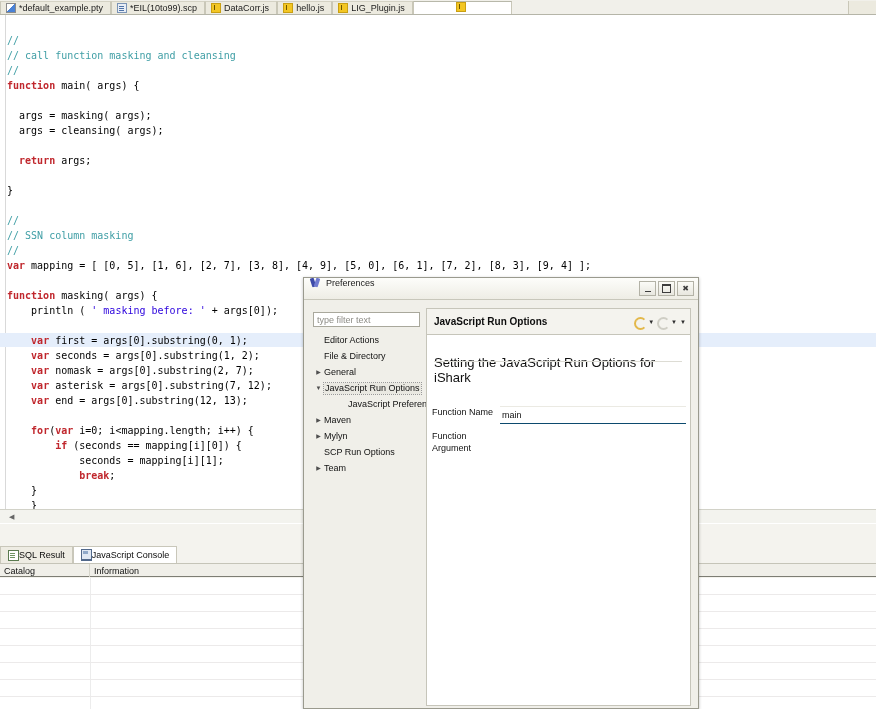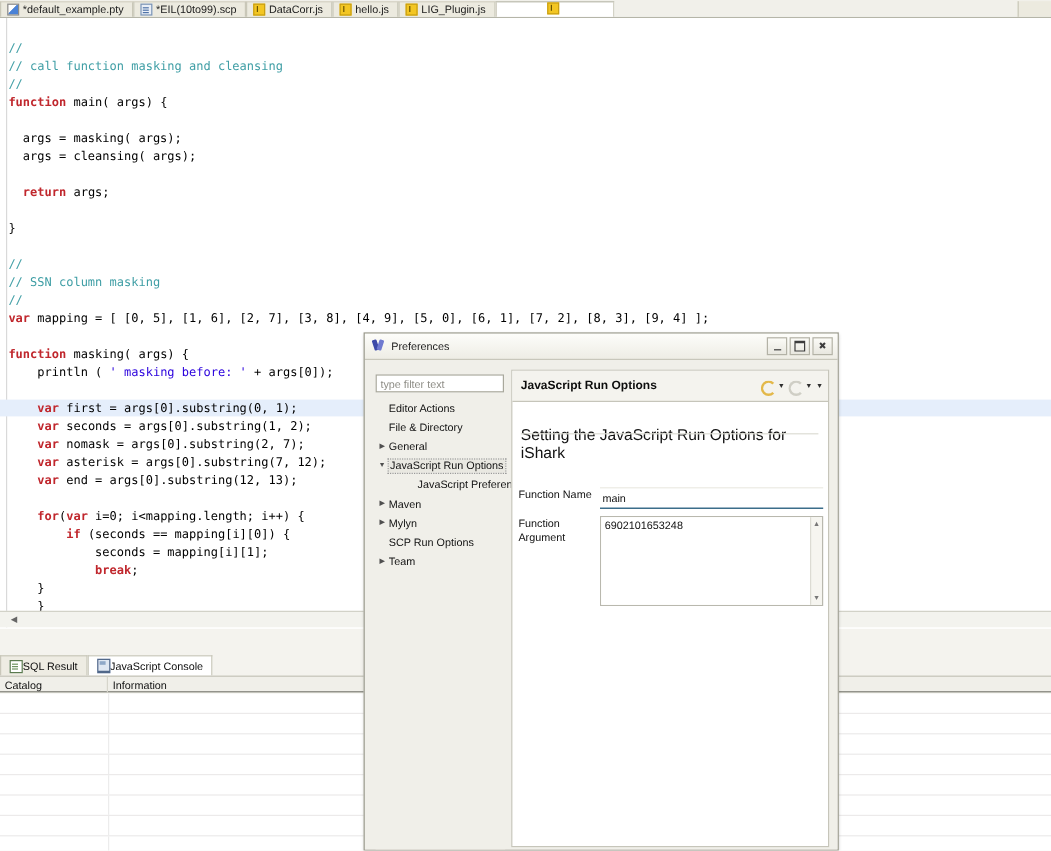--- a/index.html
+++ b/index.html
@@ -240,21 +240,21 @@
     box-sizing: border-box;
     overflow: hidden;
   }
   .dlg-title {
     position: absolute;
     left: 0; top: 0;
     width: 394px; height: 22px;
     background: linear-gradient(#fdfdfa, #eeede5);
     border-bottom: 1px solid #c8c7bb;
     display: flex;
-    align-items: center;
+    align-items: flex-start;
     box-sizing: border-box;
     padding-left: 6px;
     font-size: 9px;
     color: #1a1a1a;
   }
   .dlg-icon {
     width: 11px; height: 11px;
     margin-right: 5px;
     position: relative;
     flex: 0 0 11px;
@@ -621,26 +621,19 @@
         <div class="rp-desc">Setting the JavaScript Run Options for iShark</div>
         <div class="rp-rule"></div>
 
         <div class="field-row fr-name">
           <span class="flabel">Function Name</span>
           <input class="finput" type="text" value="main" style="">
         </div>
 
         <div class="field-row fr-arg">
           <span class="flabel">Function Argument</span>
-          <div class="ftext-wrap">
-            <textarea class="ftext" style="">6902101653248</textarea>
-            <div class="vscroll">
-              <span class="up">▲</span>
-              <span class="dn">▼</span>
-            </div>
-          </div>
         </div>
 
       </div>
     </div>
   </div>
 
 </div>
 
 </body></html>

